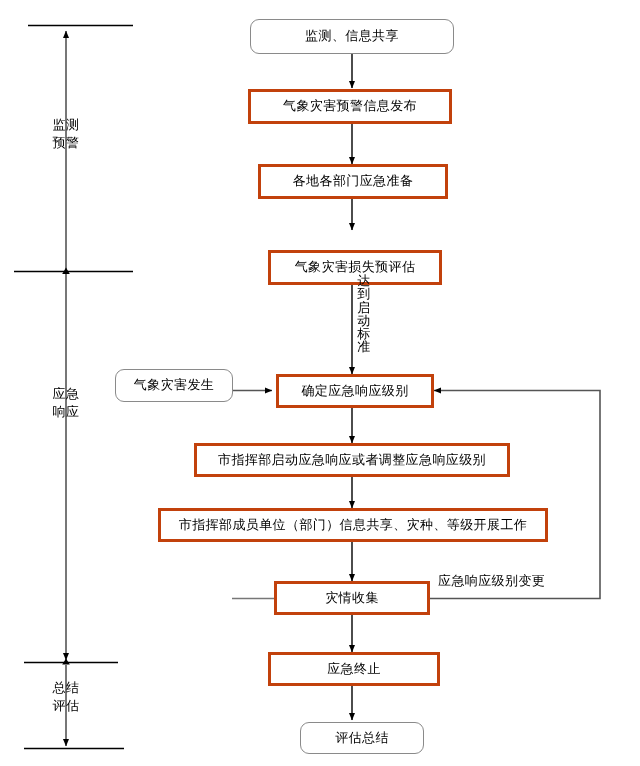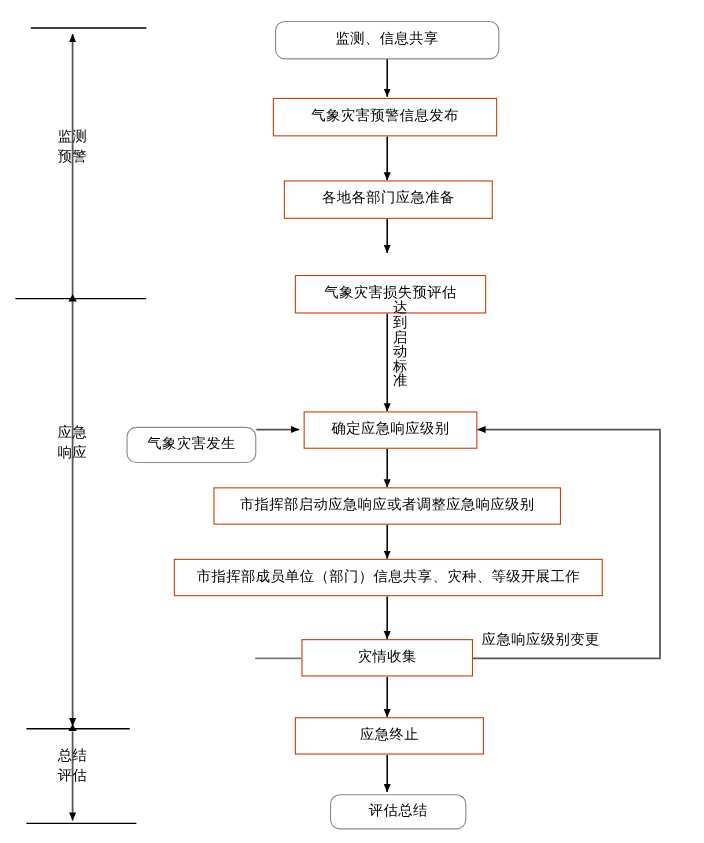--- a/index.html
+++ b/index.html
@@ -31,21 +31,21 @@
     align-items: center;
     justify-content: center;
     background: #ffffff;
     font-size: 13px;
     color: #000000;
     line-height: 1.1;
     white-space: nowrap;
     letter-spacing: 0.4px;
   }
   .node.rect {
-    border: 1px solid #c2410c;
+    border: 3px solid #c2410c;
   }
   .node.rounded {
     border: 1.2px solid #8a8a8a;
     border-radius: 9px;
   }
   .phase-label {
     position: absolute;
     width: 70px;
     text-align: center;
     font-size: 13px;
@@ -132,29 +132,29 @@
   <div class="phase-label" style="left:31px; top:385px;">
     <div>应急</div>
     <div>响应</div>
   </div>
 
   <div class="phase-label" style="left:31px; top:679px;">
     <div>总结</div>
     <div>评估</div>
   </div>
 
-  <div class="node rounded" style="left:250px; top:19px; width:204px; height:35px;">监测、信息共享</div>
+  <div class="node rounded" style="left:250px; top:19px; width:204px; height:35px;font-family:Liberation Serif, serif;">监测、信息共享</div>
 
   <div class="node rect" style="left:248px; top:89px; width:204px; height:35px;">气象灾害预警信息发布</div>
 
   <div class="node rect" style="left:258px; top:164px; width:190px; height:35px;">各地各部门应急准备</div>
 
   <div class="node rect" style="left:268px; top:230px; width:174px; height:35px;margin-top:20px;">气象灾害损失预评估</div>
 
-  <div class="node rounded" style="left:115px; top:388px; width:118px; height:33px;">气象灾害发生</div>
+  <div class="node rounded" style="left:115px; top:369px; width:118px; height:33px;font-family:Liberation Serif, serif;">气象灾害发生</div>
 
   <div class="node rect" style="left:276px; top:374px; width:158px; height:34px;">确定应急响应级别</div>
 
   <div class="node rect" style="left:194px; top:443px; width:316px; height:34px;">市指挥部启动应急响应或者调整应急响应级别</div>
 
   <div class="node rect" style="left:158px; top:508px; width:390px; height:34px;">市指挥部成员单位（部门）信息共享、灾种、等级开展工作</div>
 
 
   <div class="node rect" style="left:274px; top:581px; width:156px; height:34px;text-align:center;">灾情收集</div>
 

